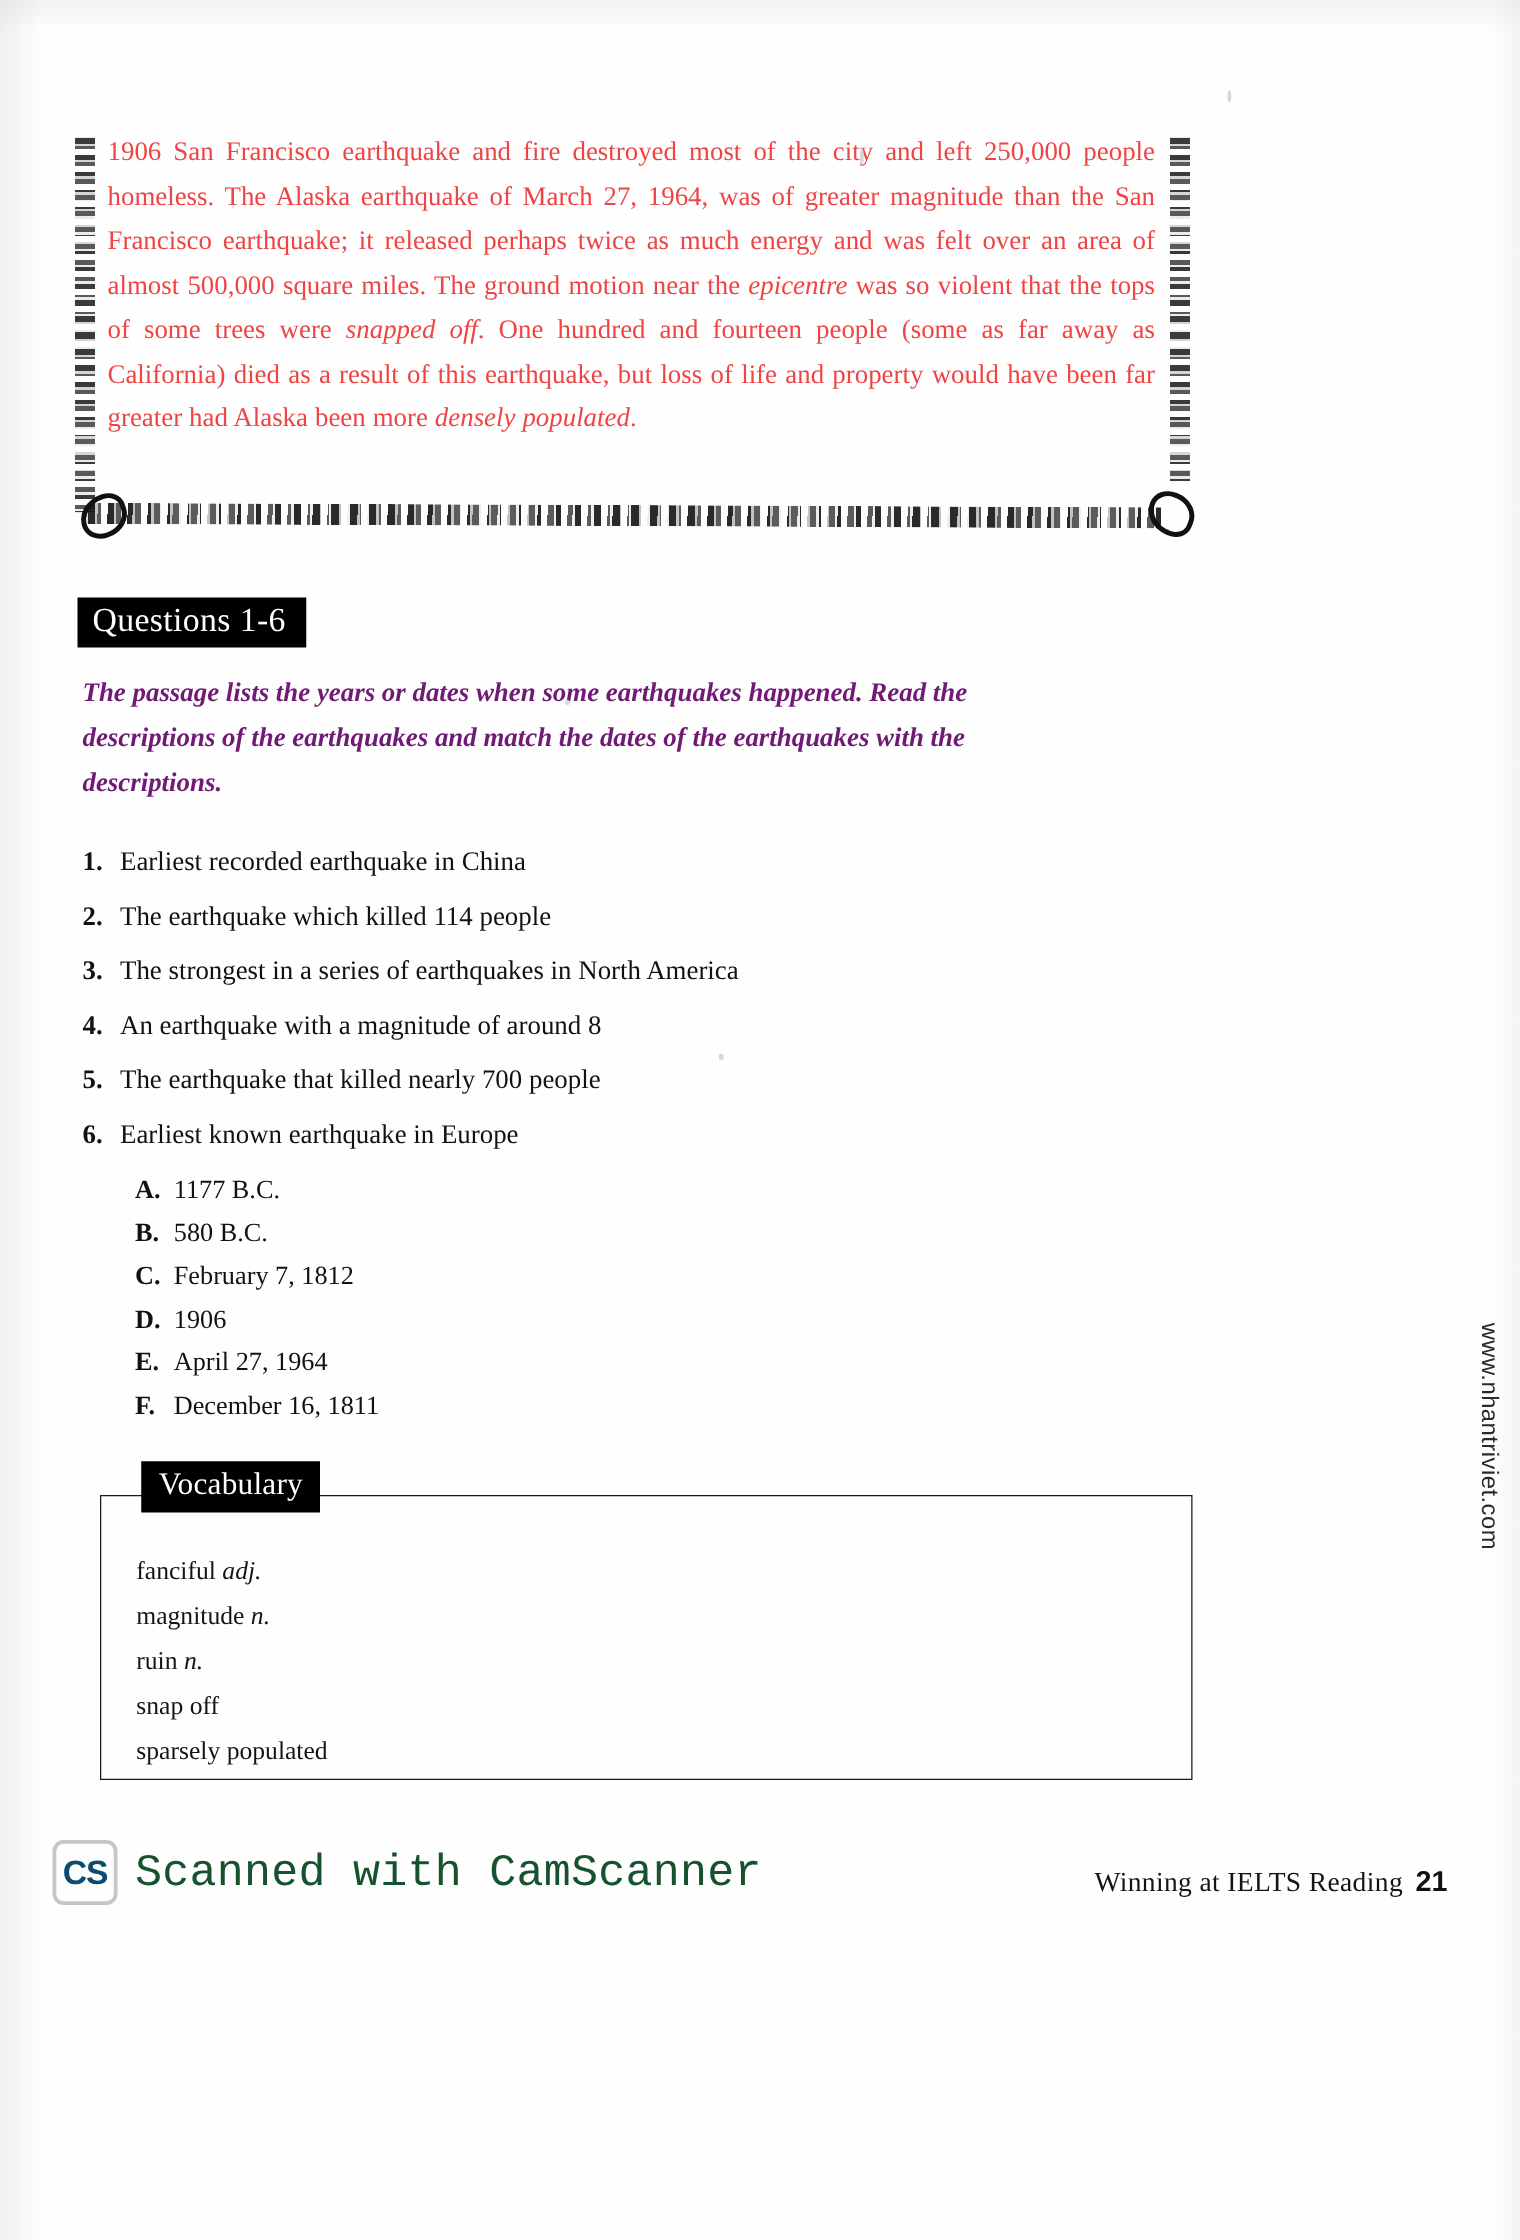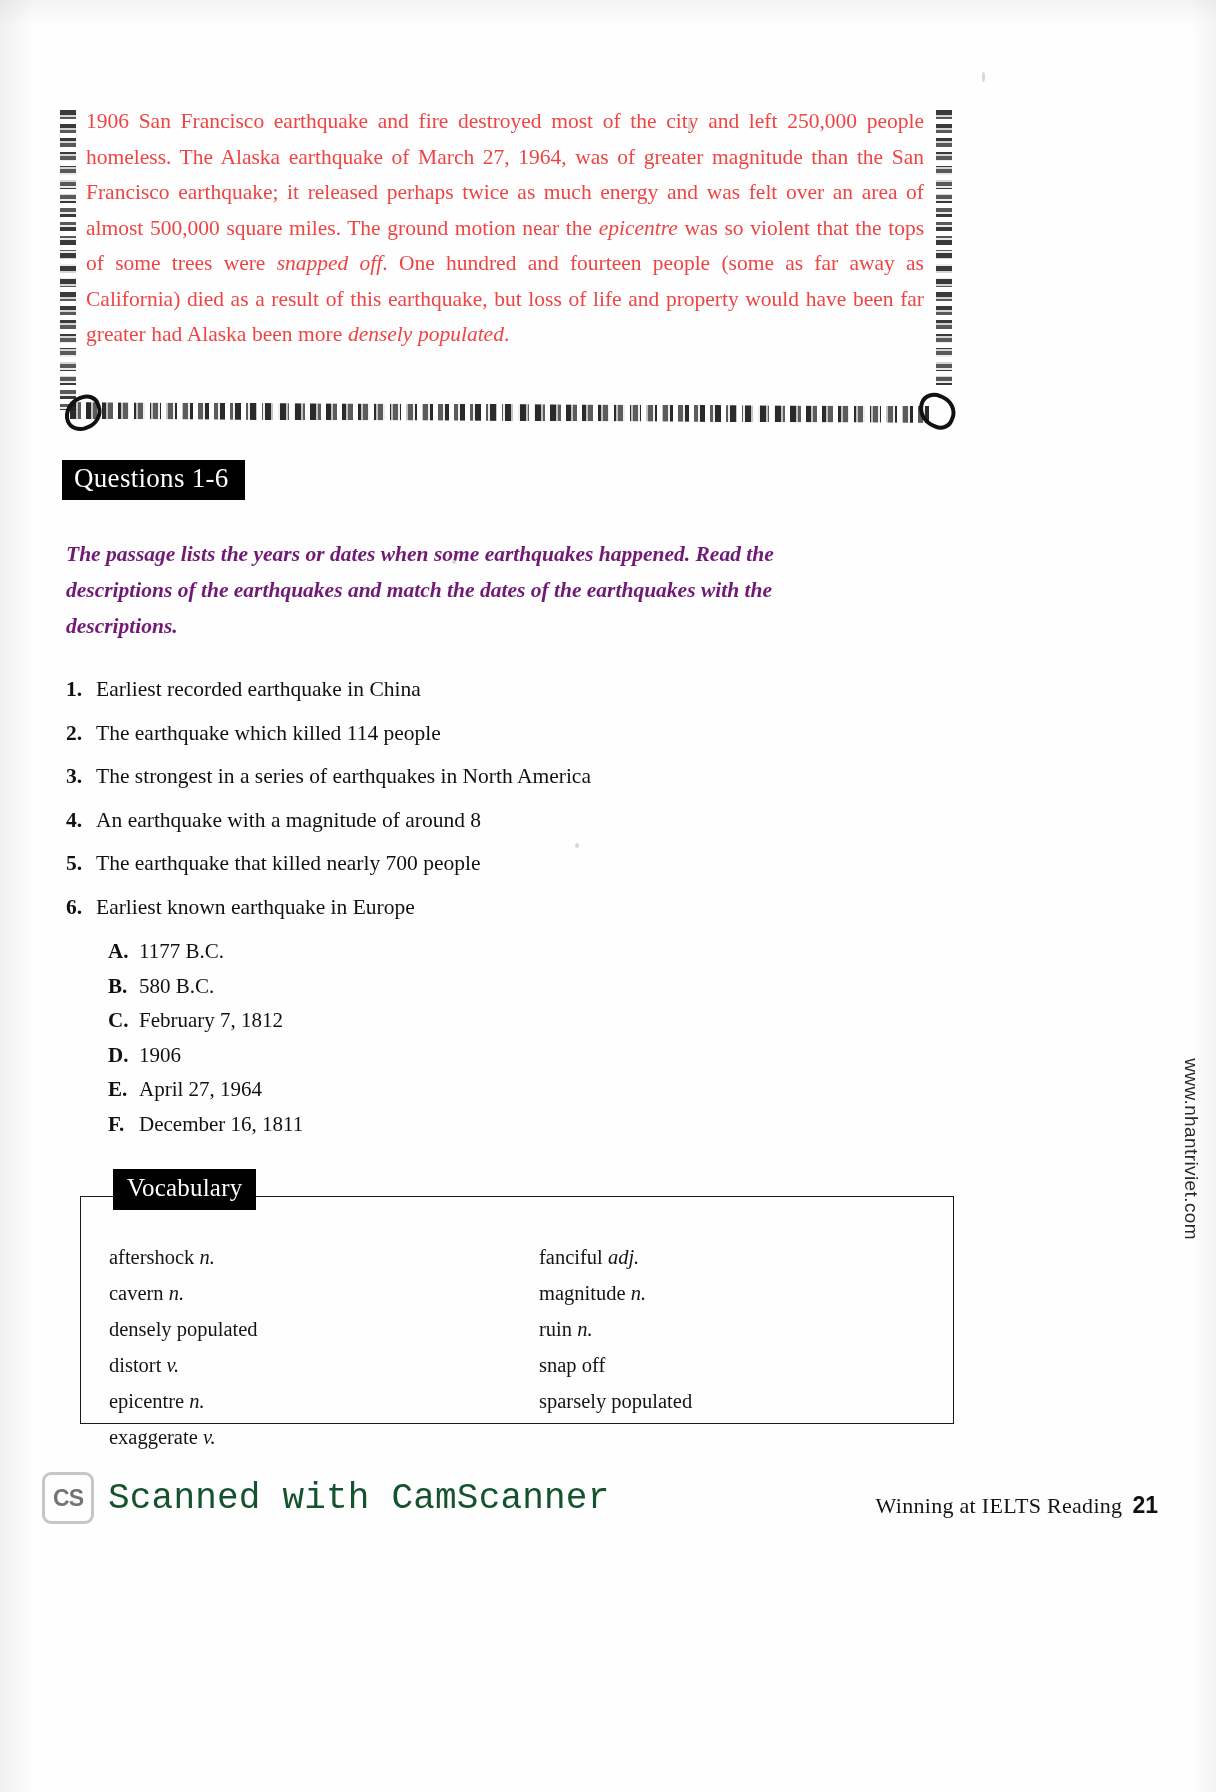--- a/index.html
+++ b/index.html
@@ -148,21 +148,21 @@
     color: #fff;
     padding: 4px 16px 8px 12px;
     font-size: 27px;
     line-height: 1.05;
     letter-spacing: 0.3px;
   }
 
   .questions-header {
     position: absolute;
     left: 62px;
-    top: 460px;
+    top: 478px;
   }
 
   .instructions {
     position: absolute;
     left: 66px;
     top: 536px;
     width: 806px;
     font-style: italic;
     font-weight: bold;
     font-size: 21.5px;
@@ -279,23 +279,23 @@
     top: 1472px;
     display: flex;
     align-items: center;
     gap: 14px;
   }
   .cs-logo {
     width: 46px;
     height: 46px;
     border: 3px solid #c6c6c6;
     border-radius: 9px;
-    color: #737373;
+    color: #0c4a6e;
     font-family: "Liberation Sans", sans-serif;
-    font-size: 23px;
+    font-size: 27px;
     font-weight: bold;
     display: flex;
     align-items: center;
     justify-content: center;
     letter-spacing: -1px;
   }
   .cs-text {
     font-family: Liberation Mono, monospace;
     font-size: 36px;
     color: #14532d;
@@ -368,28 +368,20 @@
       <li><span class="let">B.</span><span>580 B.C.</span></li>
       <li><span class="let">C.</span><span>February 7, 1812</span></li>
       <li><span class="let">D.</span><span>1906</span></li>
       <li><span class="let">E.</span><span>April 27, 1964</span></li>
       <li><span class="let">F.</span><span>December 16, 1811</span></li>
     </ol>
 
   <div class="vocab-box">
     <div class="vocab-label">Vocabulary</div>
     <div class="vocab-cols">
-      <ul class="vocab-col left" id="vocab-left">
-          <li><span>aftershock</span> <i>n.</i></li>
-          <li><span>cavern</span> <i>n.</i></li>
-          <li><span>densely populated</span></li>
-          <li><span>distort</span> <i>v.</i></li>
-          <li><span>epicentre</span> <i>n.</i></li>
-          <li><span>exaggerate</span> <i>v.</i></li>
-        </ul>
       <ul class="vocab-col right" id="vocab-right">
           <li><span>fanciful</span> <i>adj.</i></li>
           <li><span>magnitude</span> <i>n.</i></li>
           <li><span>ruin</span> <i>n.</i></li>
           <li><span>snap off</span></li>
           <li><span>sparsely populated</span></li>
         </ul>
     </div>
   </div>
 

